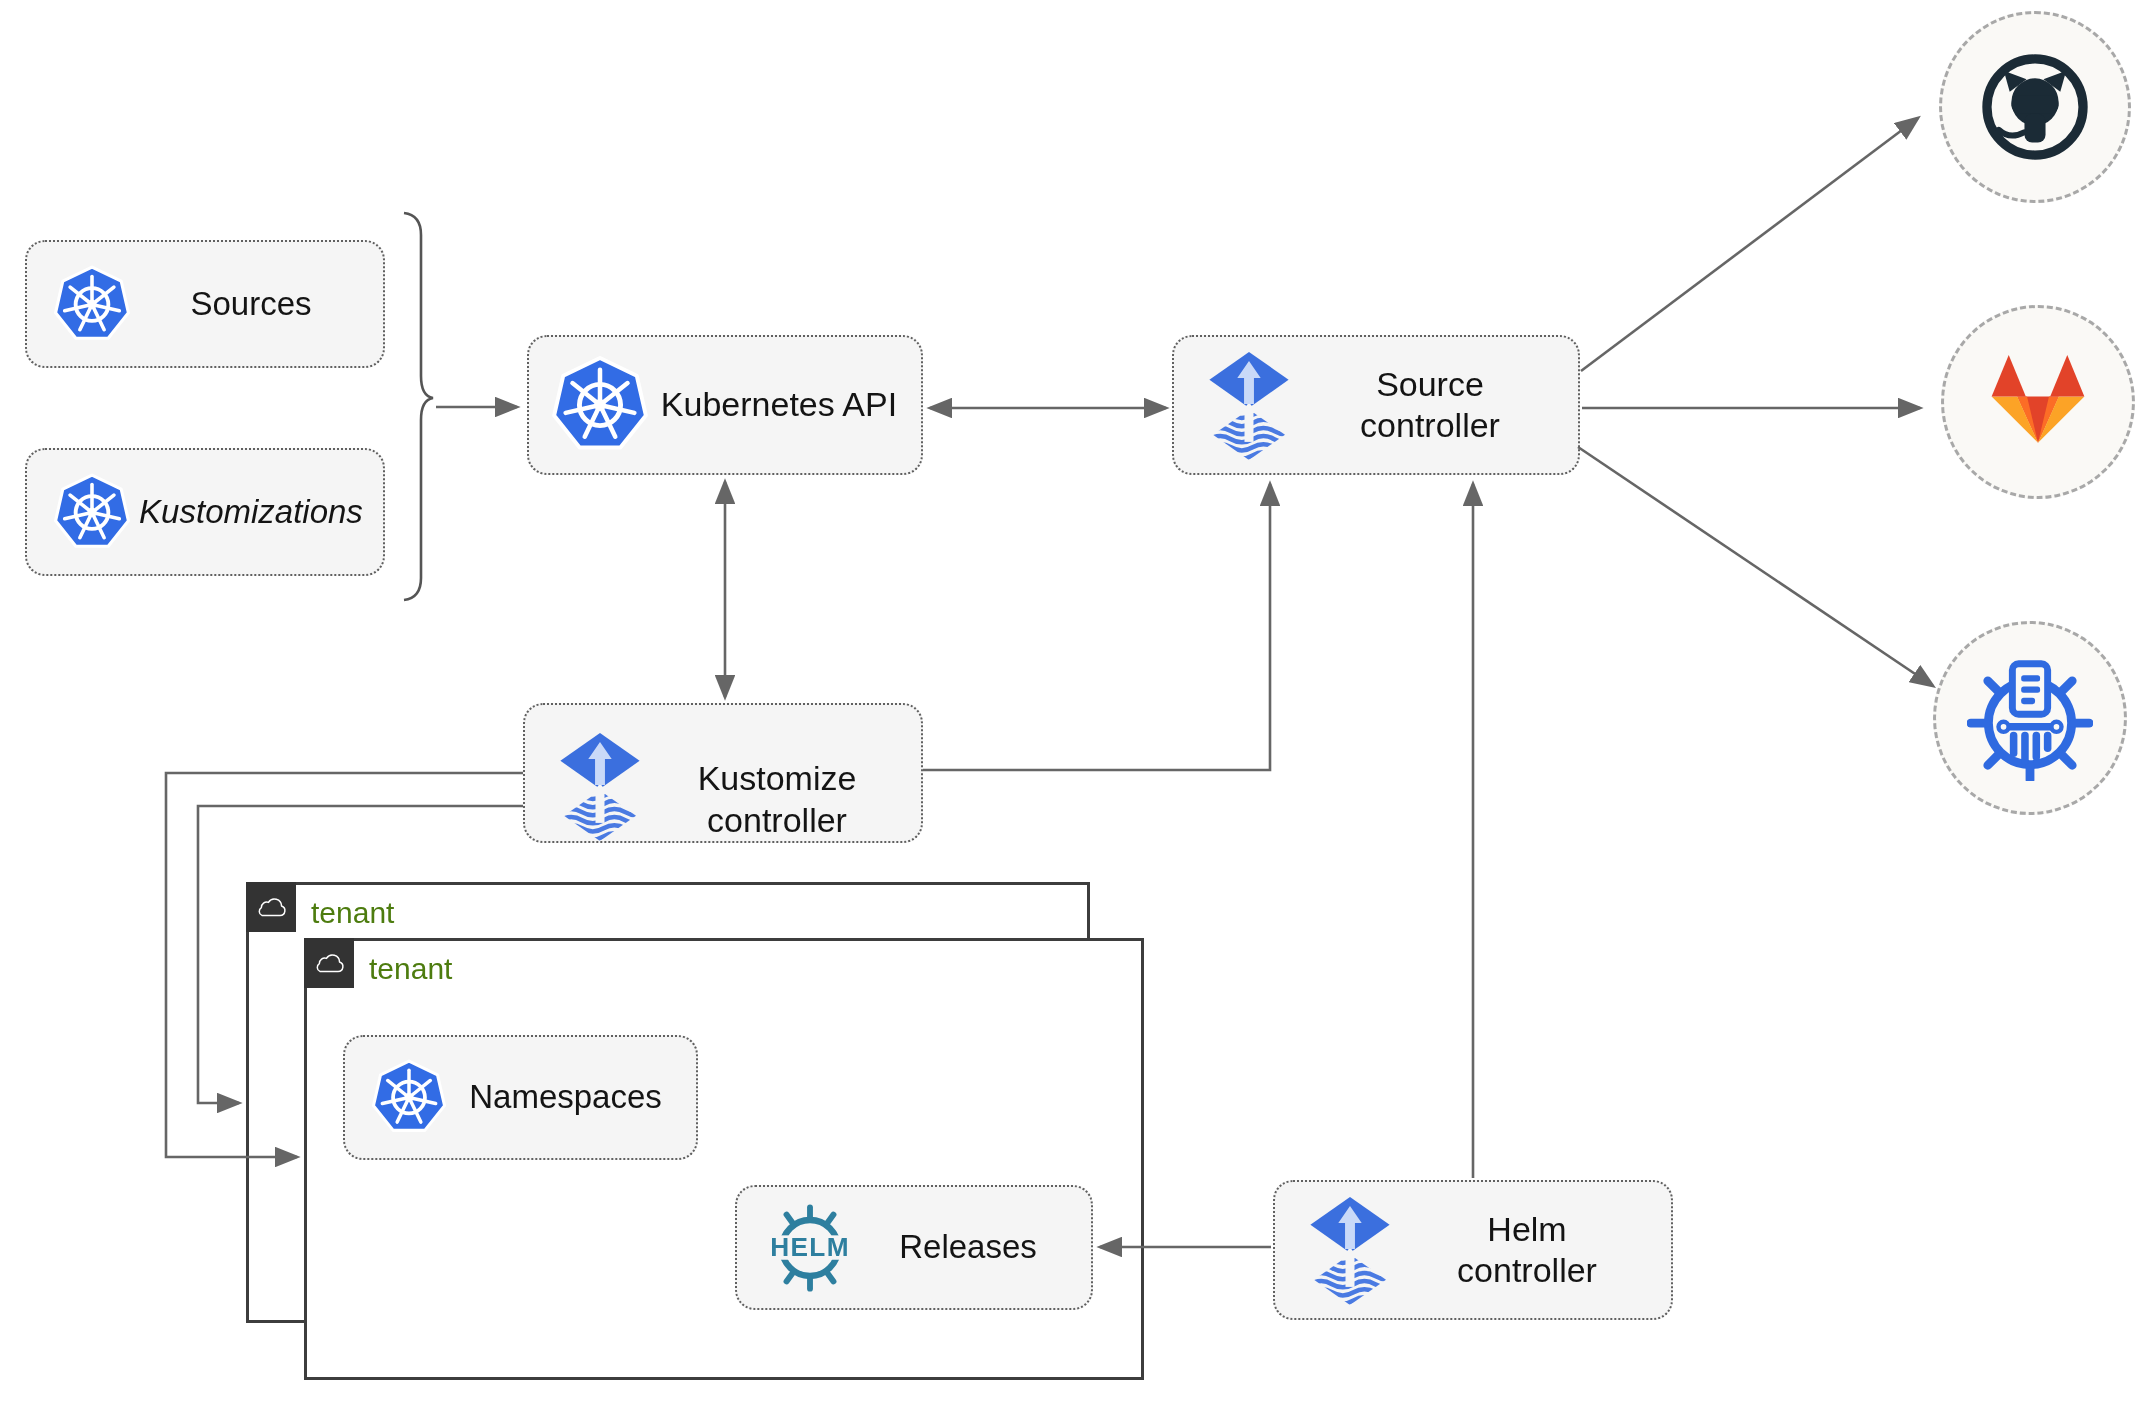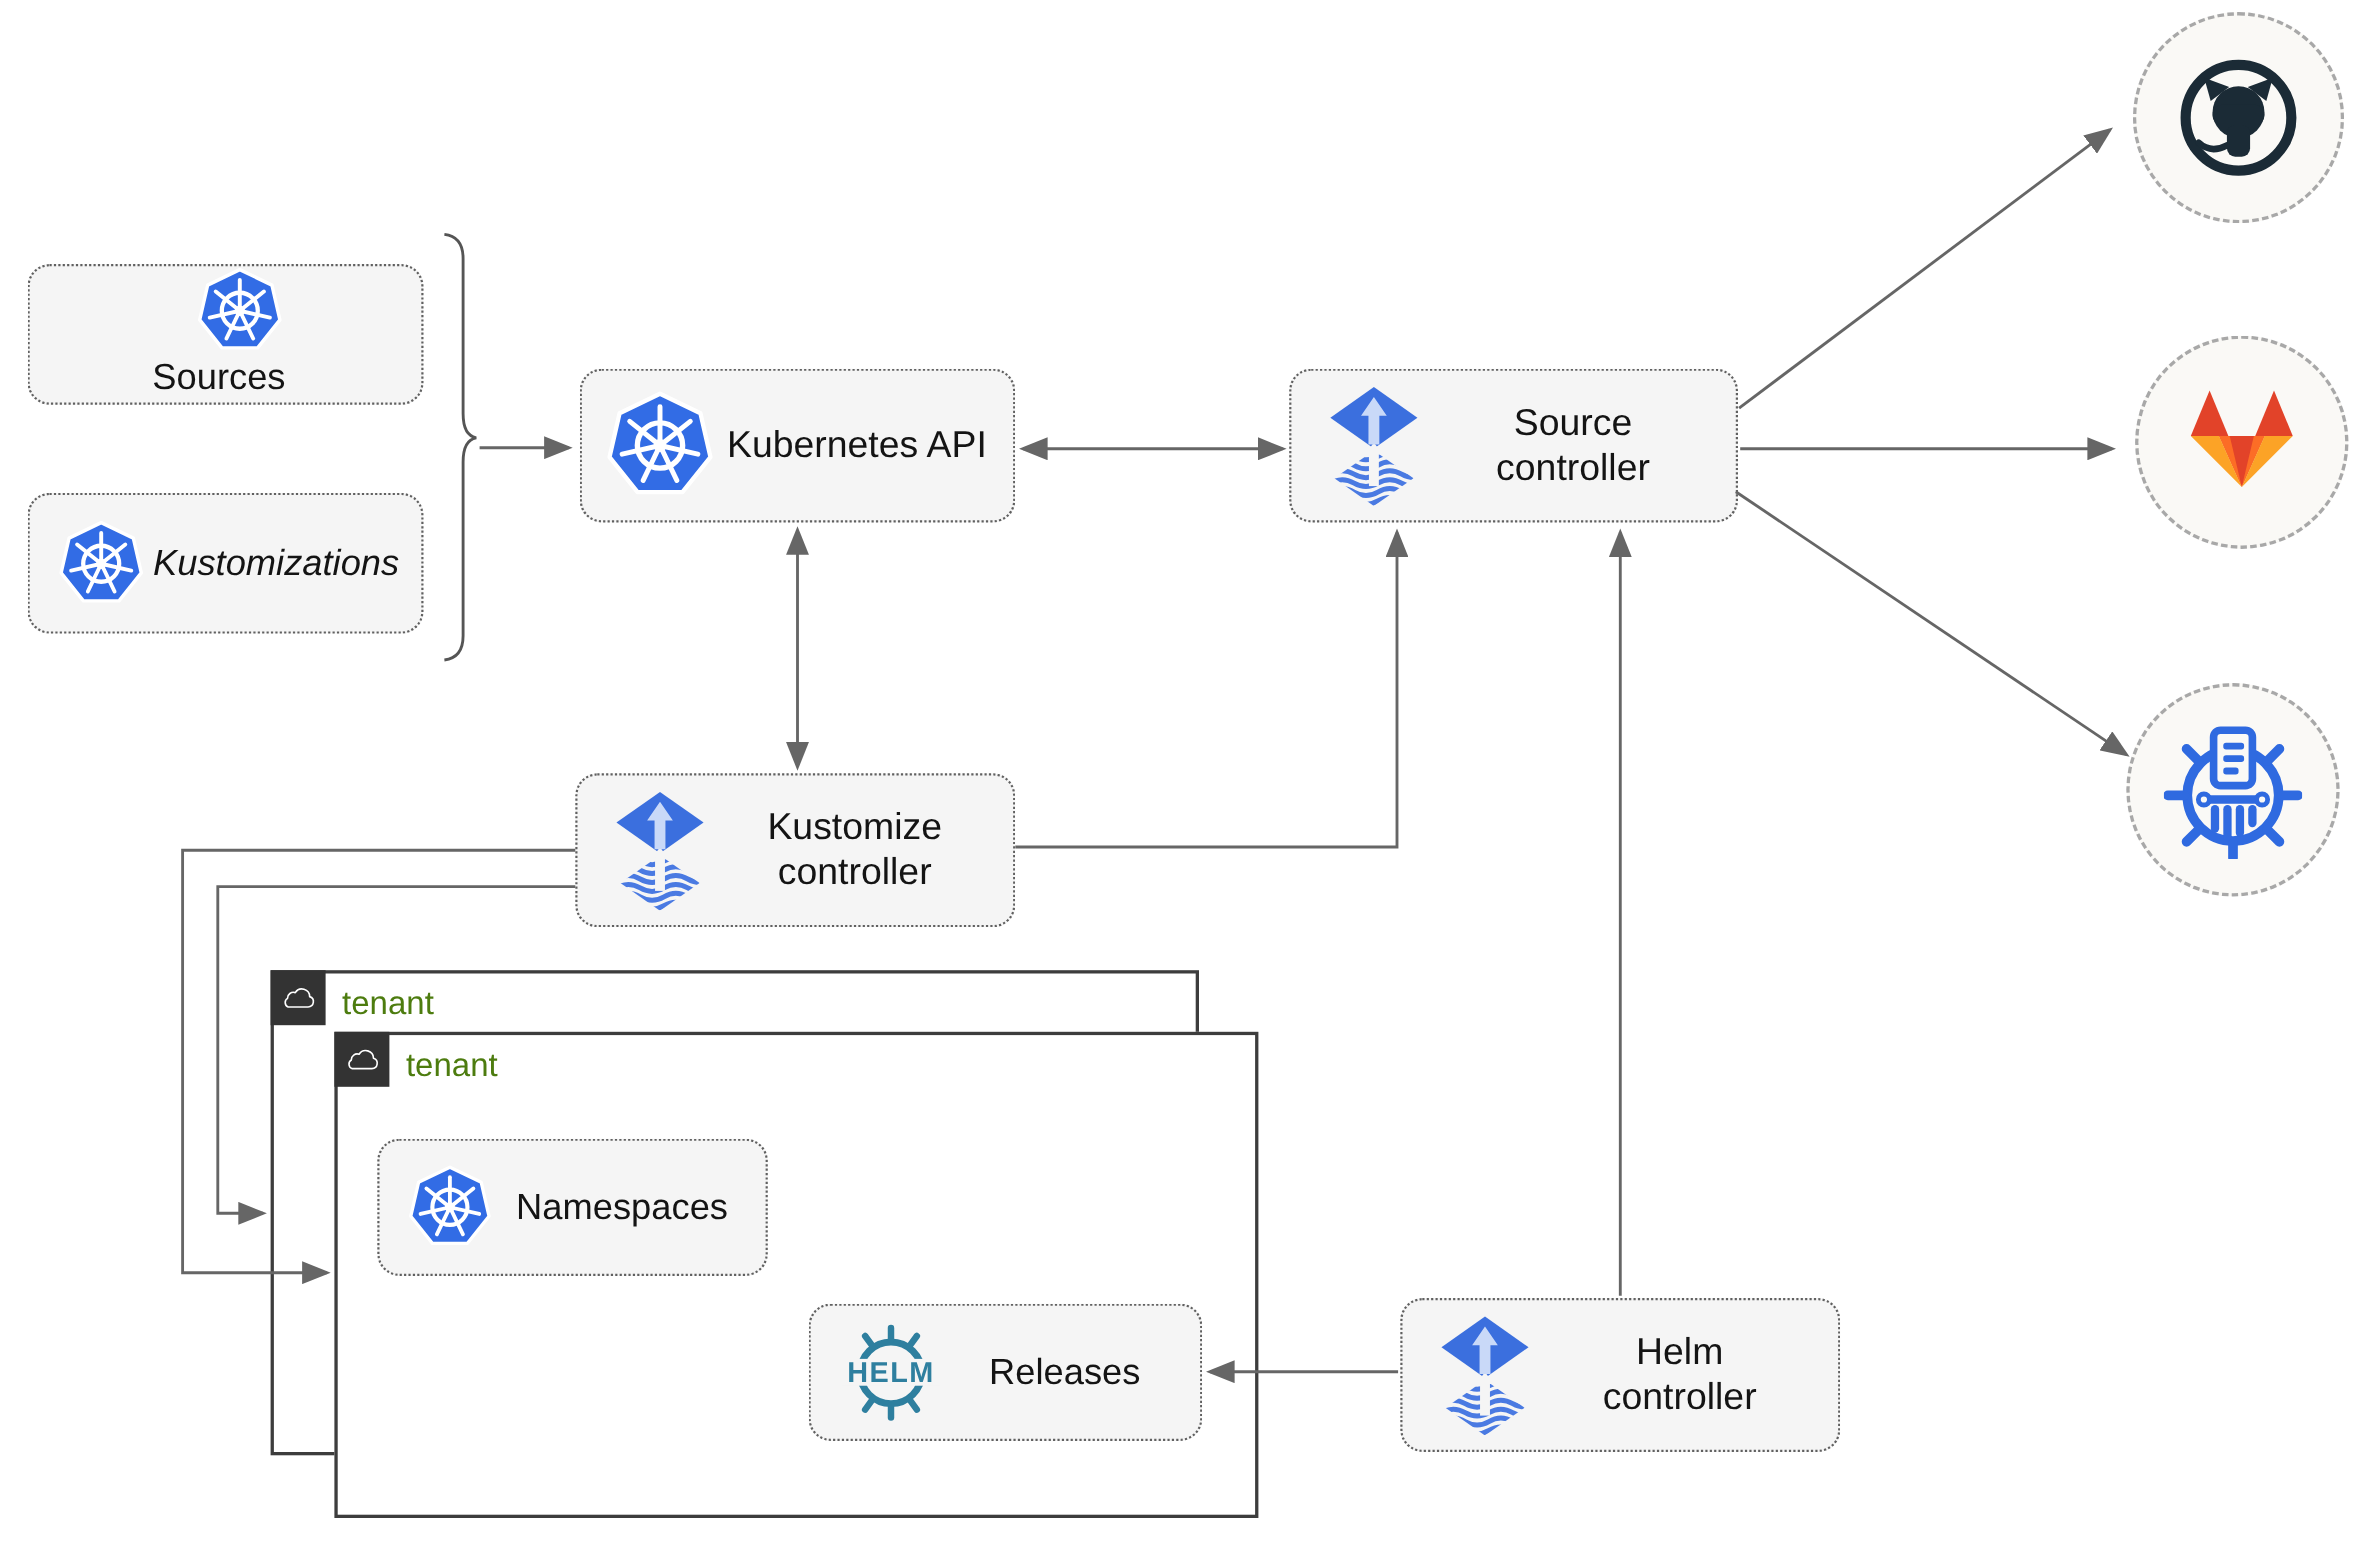--- a/index.html
+++ b/index.html
@@ -167,21 +167,21 @@
       <path d="M523 773 H166 V1157 H297" marker-end="url(#ah)"></path>
 
       <path d="M523 806 H198 V1103 H239" marker-end="url(#ah)"></path>
 
       <path d="M1581 371 L1918 118" marker-end="url(#ah)"></path>
       <path d="M1582 408 H1920" marker-end="url(#ah)"></path>
       <path d="M1578 447 L1933 686" marker-end="url(#ah)"></path>
     </g>
   </svg>
 
-  <div class="node" style="left:25px;top:240px;width:360px;height:128px;flex-direction:column;">
+  <div class="node" style="left:25px;top:240px;width:360px;height:128px;">
     <span class="icon">
       <svg width="78" height="81">
           <use href="#sym-k8s"></use>
         </svg>
       </span>
     <span class="label small">Sources</span>
   </div>
 
   <div class="node" style="left:25px;top:448px;width:360px;height:128px;font-style:italic;">
     <span class="icon">
@@ -204,21 +204,21 @@
   <div class="node" style="left:1172px;top:335px;width:408px;height:140px;">
     <span class="icon" style="margin-left:30px;">
       <svg width="90" height="110">
           <use href="#sym-flux"></use>
         </svg>
       </span>
     <span class="label">Source
 controller</span>
   </div>
 
-  <div class="node" style="left:523px;top:703px;width:400px;height:140px;">
+  <div class="node" style="left:523px;top:703px;width:400px;height:140px;align-items:flex-end;">
     <span class="icon" style="margin-left:30px;">
       <svg width="90" height="110">
           <use href="#sym-flux"></use>
         </svg>
       </span>
     <span class="label">Kustomize
 controller</span>
   </div>
 
   <div class="node" style="left:1273px;top:1180px;width:400px;height:140px;">

